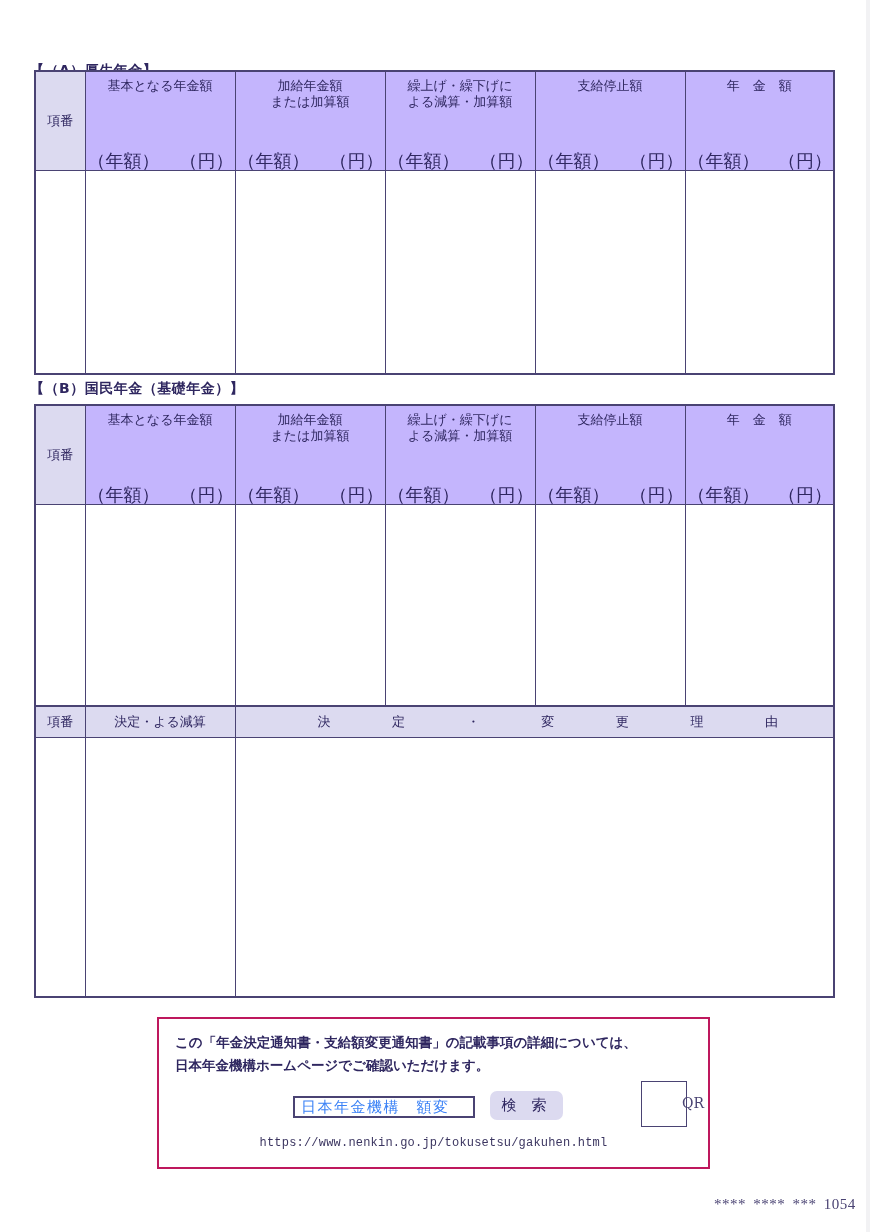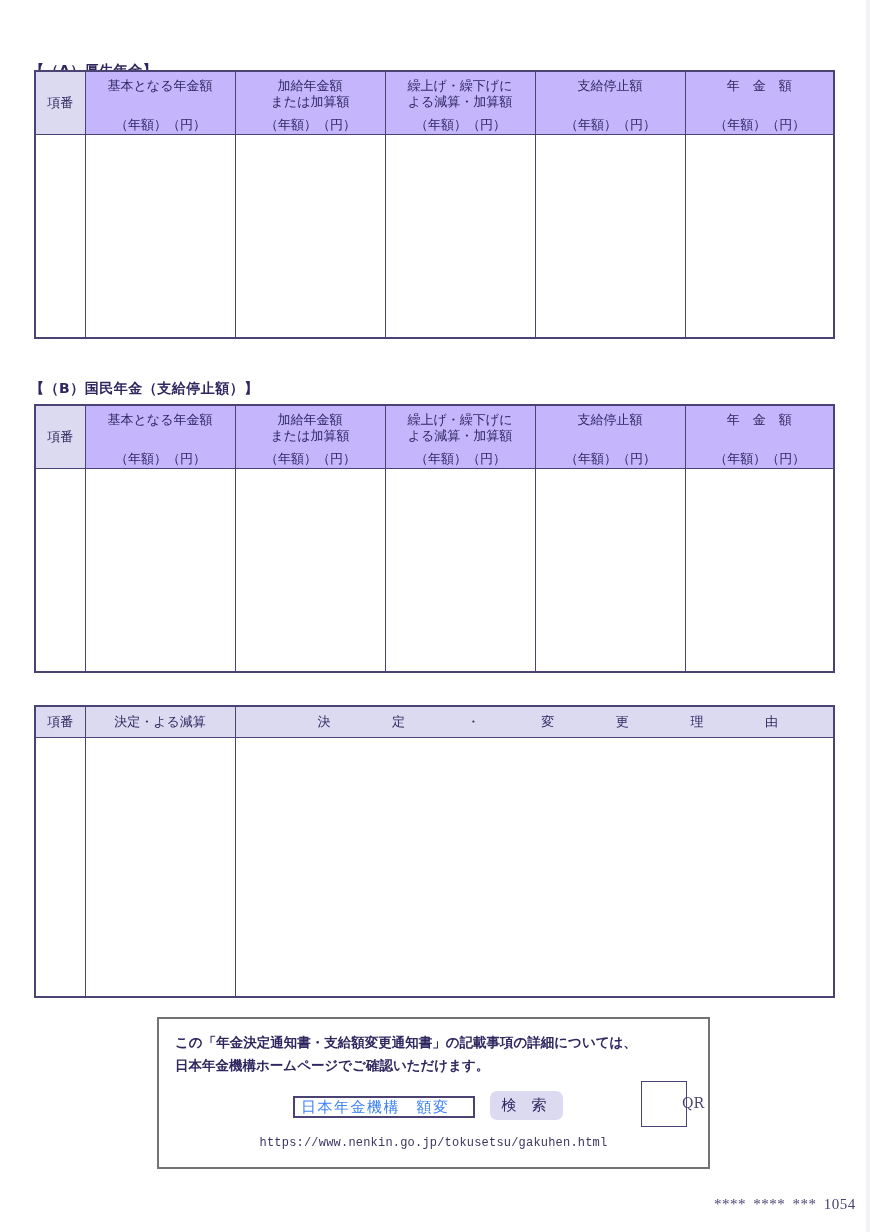--- a/index.html
+++ b/index.html
@@ -9,26 +9,26 @@
   }
   .right-edge { position:absolute; right:0; top:0; width:4px; height:1232px; background:#f2f2f4; }
   .section-title { position:absolute; left:30px; font-size:14px; font-weight:bold; color:#2f2760; letter-spacing:0.5px; }
   table.grid {
     position:absolute; left:34px; width:799px; border-collapse:collapse;
     table-layout:fixed; border:2px solid #4a4373;
   }
   table.grid td, table.grid th { border:1.5px solid #4a4373; padding:0; }
   th.hdr { background:#c4b5fd; font-weight:normal; font-size:13px; color:#2f2760; vertical-align:top; position:relative; }
   th.hdr .t { display:block; text-align:center; line-height:16px; padding-top:6px; height:40px; }
-  th.hdr .u { display:flex; justify-content:center; font-size:13px; line-height:14px; padding:0 1px 2px 2px; }
+  th.hdr .u { display:flex; justify-content:space-between; font-size:18px; line-height:14px; padding:0 1px 2px 2px;margin-top:36px; }
   th.num { background:#dcdaf0; font-weight:normal; font-size:13px; color:#2f2760; vertical-align:middle; }
   .row-body td { background:#fff; }
   th.h3 { background:#dcdaf0; font-weight:normal; font-size:13px; color:#2f2760; height:30px; }
   .spaced { display:flex; justify-content:space-between; padding:0 55px 0 82px; }
-  .info-box { position:absolute; left:157px; top:1017px; width:553px; height:152px; border:2px solid #737373; box-sizing:border-box; }
+  .info-box { position:absolute; left:157px; top:1017px; width:553px; height:152px; border:2px solid #be185d; box-sizing:border-box; }
   .info-text { position:absolute; left:16px; top:12px; font-size:13.5px; font-weight:bold; line-height:23px; color:#2f2760; }
   .search-box { position:absolute; left:134px; top:77px; width:182px; height:22px; border:2px solid #4a4373; box-sizing:border-box; font-size:15px; line-height:18px; padding-left:6px; color:#3b82f6; letter-spacing:1.5px; }
   .search-btn { position:absolute; left:331px; top:72px; width:73px; height:29px; background:#dcdaf0; border-radius:7px; font-size:15px; line-height:29px; text-align:center; color:#2f2760; letter-spacing:5px; }
   .qr-box { position:absolute; left:482px; top:62px; width:46px; height:46px; border:1.5px solid #4a4373; box-sizing:border-box; font-family:"DejaVu Serif", serif; font-size:14px; line-height:43px; text-align:center; color:#4a4373;padding-left:40px; }
   .url { position:absolute; left:0; width:100%; top:117px; text-align:center; font-family:Liberation Mono, monospace; font-size:12px; color:#3b3560; letter-spacing:0.2px; }
   .doc-code { position:absolute; left:714px; top:1196px; font-family:"Liberation Serif", serif; font-size:15px; color:#4a4373; letter-spacing:0.5px; word-spacing:3px; }
 </style>
 </head>
 <body>
 
@@ -89,21 +89,21 @@
     <td></td>
     <td></td>
     <td></td>
     <td></td>
     <td></td>
     <td></td>
   </tr>
 </tbody>
   </table>
 
-<div class="section-title" style="top:380px;">【（B）国民年金（支給停止額）】</div>
+<div class="section-title" style="top:380px;">【（B）国民年金（基礎年金）】</div>
 <table class="grid" style="top:404px;">
   <colgroup>
       <col style="width:50px">
       <col style="width:150px">
       <col style="width:150px">
       <col style="width:150px">
       <col style="width:150px">
       <col style="width:149px">
     </colgroup>
   <tbody>

